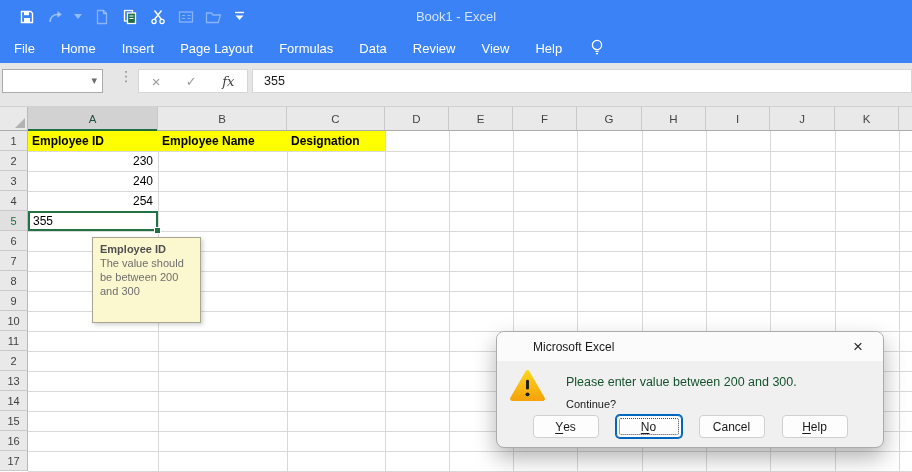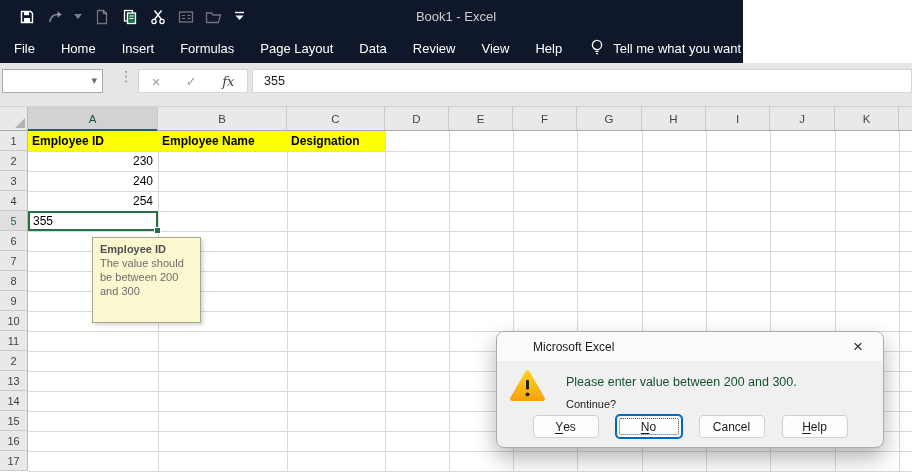--- a/index.html
+++ b/index.html
@@ -1,21 +1,21 @@
 <!DOCTYPE html>
 <html><head>
 <meta charset="utf-8">
 <style>
   * { margin:0; padding:0; box-sizing:border-box; }
   html,body { width:912px; height:472px; overflow:hidden; }
   body { font-family:"Liberation Sans", sans-serif; background:#fff; position:relative; }
   #app { position:absolute; inset:0; width:912px; height:472px; background:#fff; }
 
   
-  .header { position:absolute; left:0; top:0; width:743px; height:63px; background:#0f172a; }
+  .header { position:absolute; left:0; top:0; width:912px; height:63px; background:#3b82f6; }
   .titlebar { position:absolute; left:0; top:0; width:912px; height:33px; display:flex; align-items:center; }
   .qat { display:flex; align-items:center; gap:11px; padding-left:18px; }
   .qat .qicon { width:17px; height:17px; display:flex; align-items:center; justify-content:center; }
   .win-title { position:absolute; left:0; right:0; top:0; height:33px; display:flex; align-items:center; justify-content:center;
                color:rgba(255,255,255,0.78); font-size:13px; pointer-events:none; }
   .tabrow { position:absolute; left:0; top:33px; width:912px; height:30px; display:flex; align-items:center; }
   #tabs-mount { display:flex; align-items:center; height:30px; padding-left:1px; }
   .tab { color:#fff; font-size:13px; padding:0 13px; height:30px; display:flex; align-items:center; cursor:default; }
   .tellme { display:flex; align-items:center; gap:9px; color:#fff; font-size:13px; margin-left:15px; height:30px; }
 
@@ -144,35 +144,34 @@
         </span>
       </div>
       <div class="win-title">Book1 - Excel</div>
     </div>
 
     <div class="tabrow">
       <div id="tabs-mount">
           <div class="tab">File</div>
           <div class="tab">Home</div>
           <div class="tab">Insert</div>
+          <div class="tab">Page Layout</div>
           <div class="tab">Formulas</div>
-          <div class="tab">Page Layout</div>
           <div class="tab">Data</div>
           <div class="tab">Review</div>
           <div class="tab">View</div>
           <div class="tab">Help</div>
         </div>
       <div class="tellme">
         <span>
           <svg width="14" height="18" viewBox="0 0 14 18">
               <circle cx="7" cy="7" r="4.6" fill="none" stroke="#fff" stroke-width="1.3"></circle>
               <path d="M5.4 13.4h3.2M5.9 15.6h2.2" stroke="#fff" stroke-width="1.3"></path>
             </svg>
         </span>
-        <span>Tell me what you want to do</span>
       </div>
     </div>
   </div>
 
   <div class="fstrip">
     <div class="namebox">
       <span></span>
       <span class="nb-caret">▾</span>
     </div>
     <div class="drag-dots">⋮</div>

